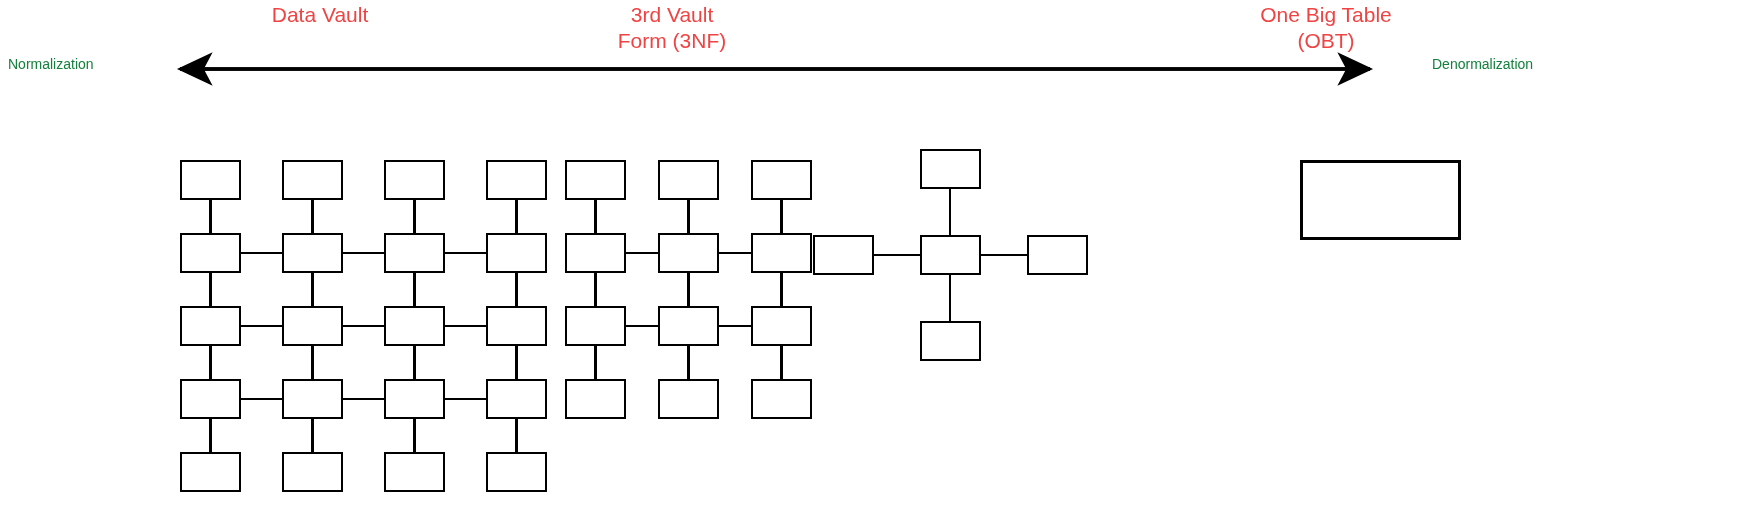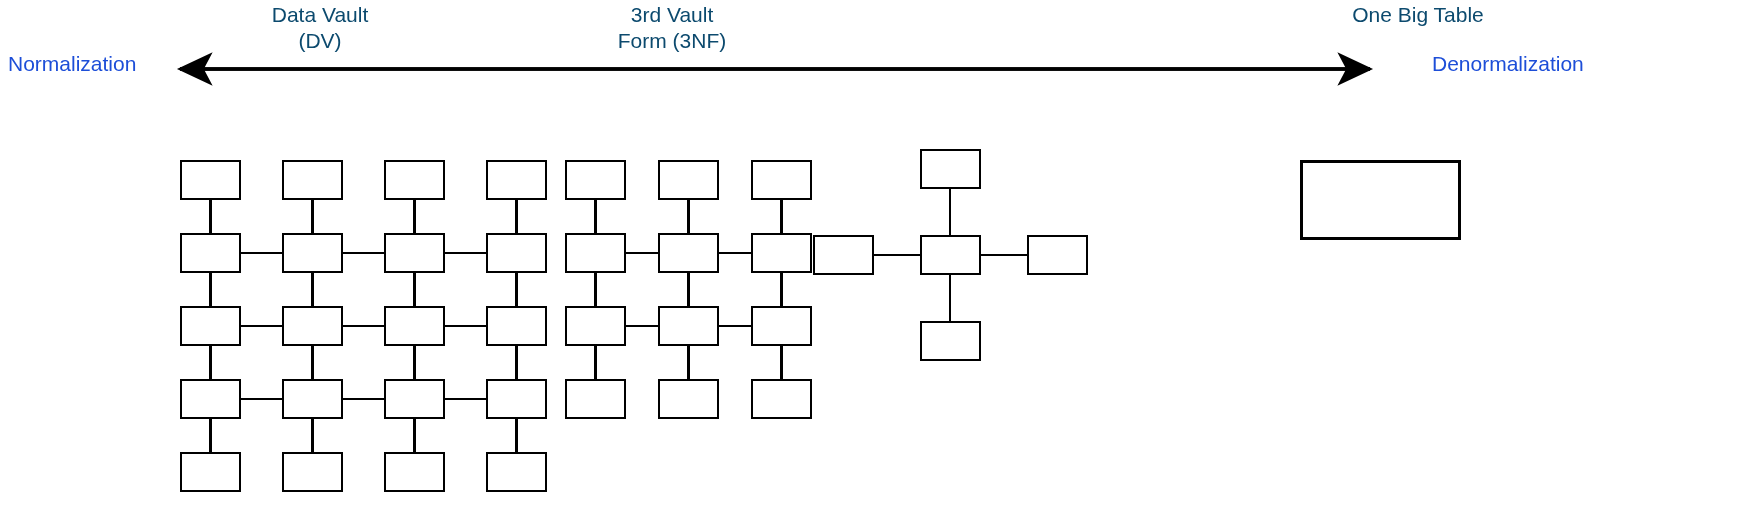--- a/index.html
+++ b/index.html
@@ -16,45 +16,45 @@
     position: relative;
     width: 1742px;
     height: 524px;
     background: #ffffff;
     overflow: hidden;
   }
 
   
   .axis-end-label {
     position: absolute;
-    font-size: 21px;
+    font-size: 14px;
     line-height: 24px;
-    color: #1d4ed8;
+    color: #15803d;
     white-space: nowrap;
   }
   #axis-label-left  { left: 8px;  top: 52px; }
   #axis-label-right { left: 1404px; top: 52px; margin-left: 28px; }
 
   #axis-arrow { position: absolute; left: 150px; top: 50px; width: 1250px; height: 40px; }
 
   
   .col-heading {
     position: absolute;
     top: 2px;
     font-size: 21px;
     line-height: 26px;
     text-align: center;
-    color: #0c4a6e;
+    color: #ef4444;
   }
   .col-heading .ln { display: block; white-space: nowrap; }
 
   #heading-dv   { left: 210px; width: 220px; }
   #heading-3nf  { left: 562px; width: 220px; }
   #heading-dim  { left: 842px; width: 220px; }
-  #heading-obt  { left: 1308px; width: 220px; }
+  #heading-obt  { left: 1216px; width: 220px; }
 
   
   #diagrams { position: absolute; left: 0; top: 0; width: 1742px; height: 524px; }
 
   .node-box {
     position: absolute;
     box-sizing: border-box;
     background: #ffffff;
     border: 2.6px solid #000000;
   }
@@ -88,31 +88,31 @@
       <marker id="ah-left" markerWidth="11" markerHeight="11" refX="9.6" refY="5.5" orient="auto">
         <path d="M0,0.6 L10.5,5.5 L0,10.4 L2.6,5.5 Z" fill="#000"></path>
       </marker>
     </defs>
     <line x1="30" y1="19" x2="1220" y2="19" stroke="#000" stroke-width="3.4" marker-end="url(#ah-right)"></line>
     <line x1="1220" y1="19" x2="30" y2="19" stroke="#000" stroke-width="3.4" marker-end="url(#ah-left)"></line>
   </svg>
 
   <div class="col-heading" id="heading-dv">
     <span class="ln">Data Vault</span>
-    <span class="ln">(DV)</span>
   </div>
 
   <div class="col-heading" id="heading-3nf">
     <span class="ln">3rd Vault</span>
     <span class="ln">Form (3NF)</span>
   </div>
 
 
   <div class="col-heading" id="heading-obt">
     <span class="ln">One Big Table</span>
+    <span class="ln">(OBT)</span>
   </div>
 
   <div id="diagrams">
     <div id="grp-data-vault">
         <div class="edge v" style="left: 209.2px; top: 200px; height: 33px;"></div>
         <div class="edge v" style="left: 311.2px; top: 200px; height: 33px;"></div>
         <div class="edge v" style="left: 413.2px; top: 200px; height: 33px;"></div>
         <div class="edge v" style="left: 515.2px; top: 200px; height: 33px;"></div>
         <div class="edge v" style="left: 209.2px; top: 273px; height: 33px;"></div>
         <div class="edge v" style="left: 311.2px; top: 273px; height: 33px;"></div>

